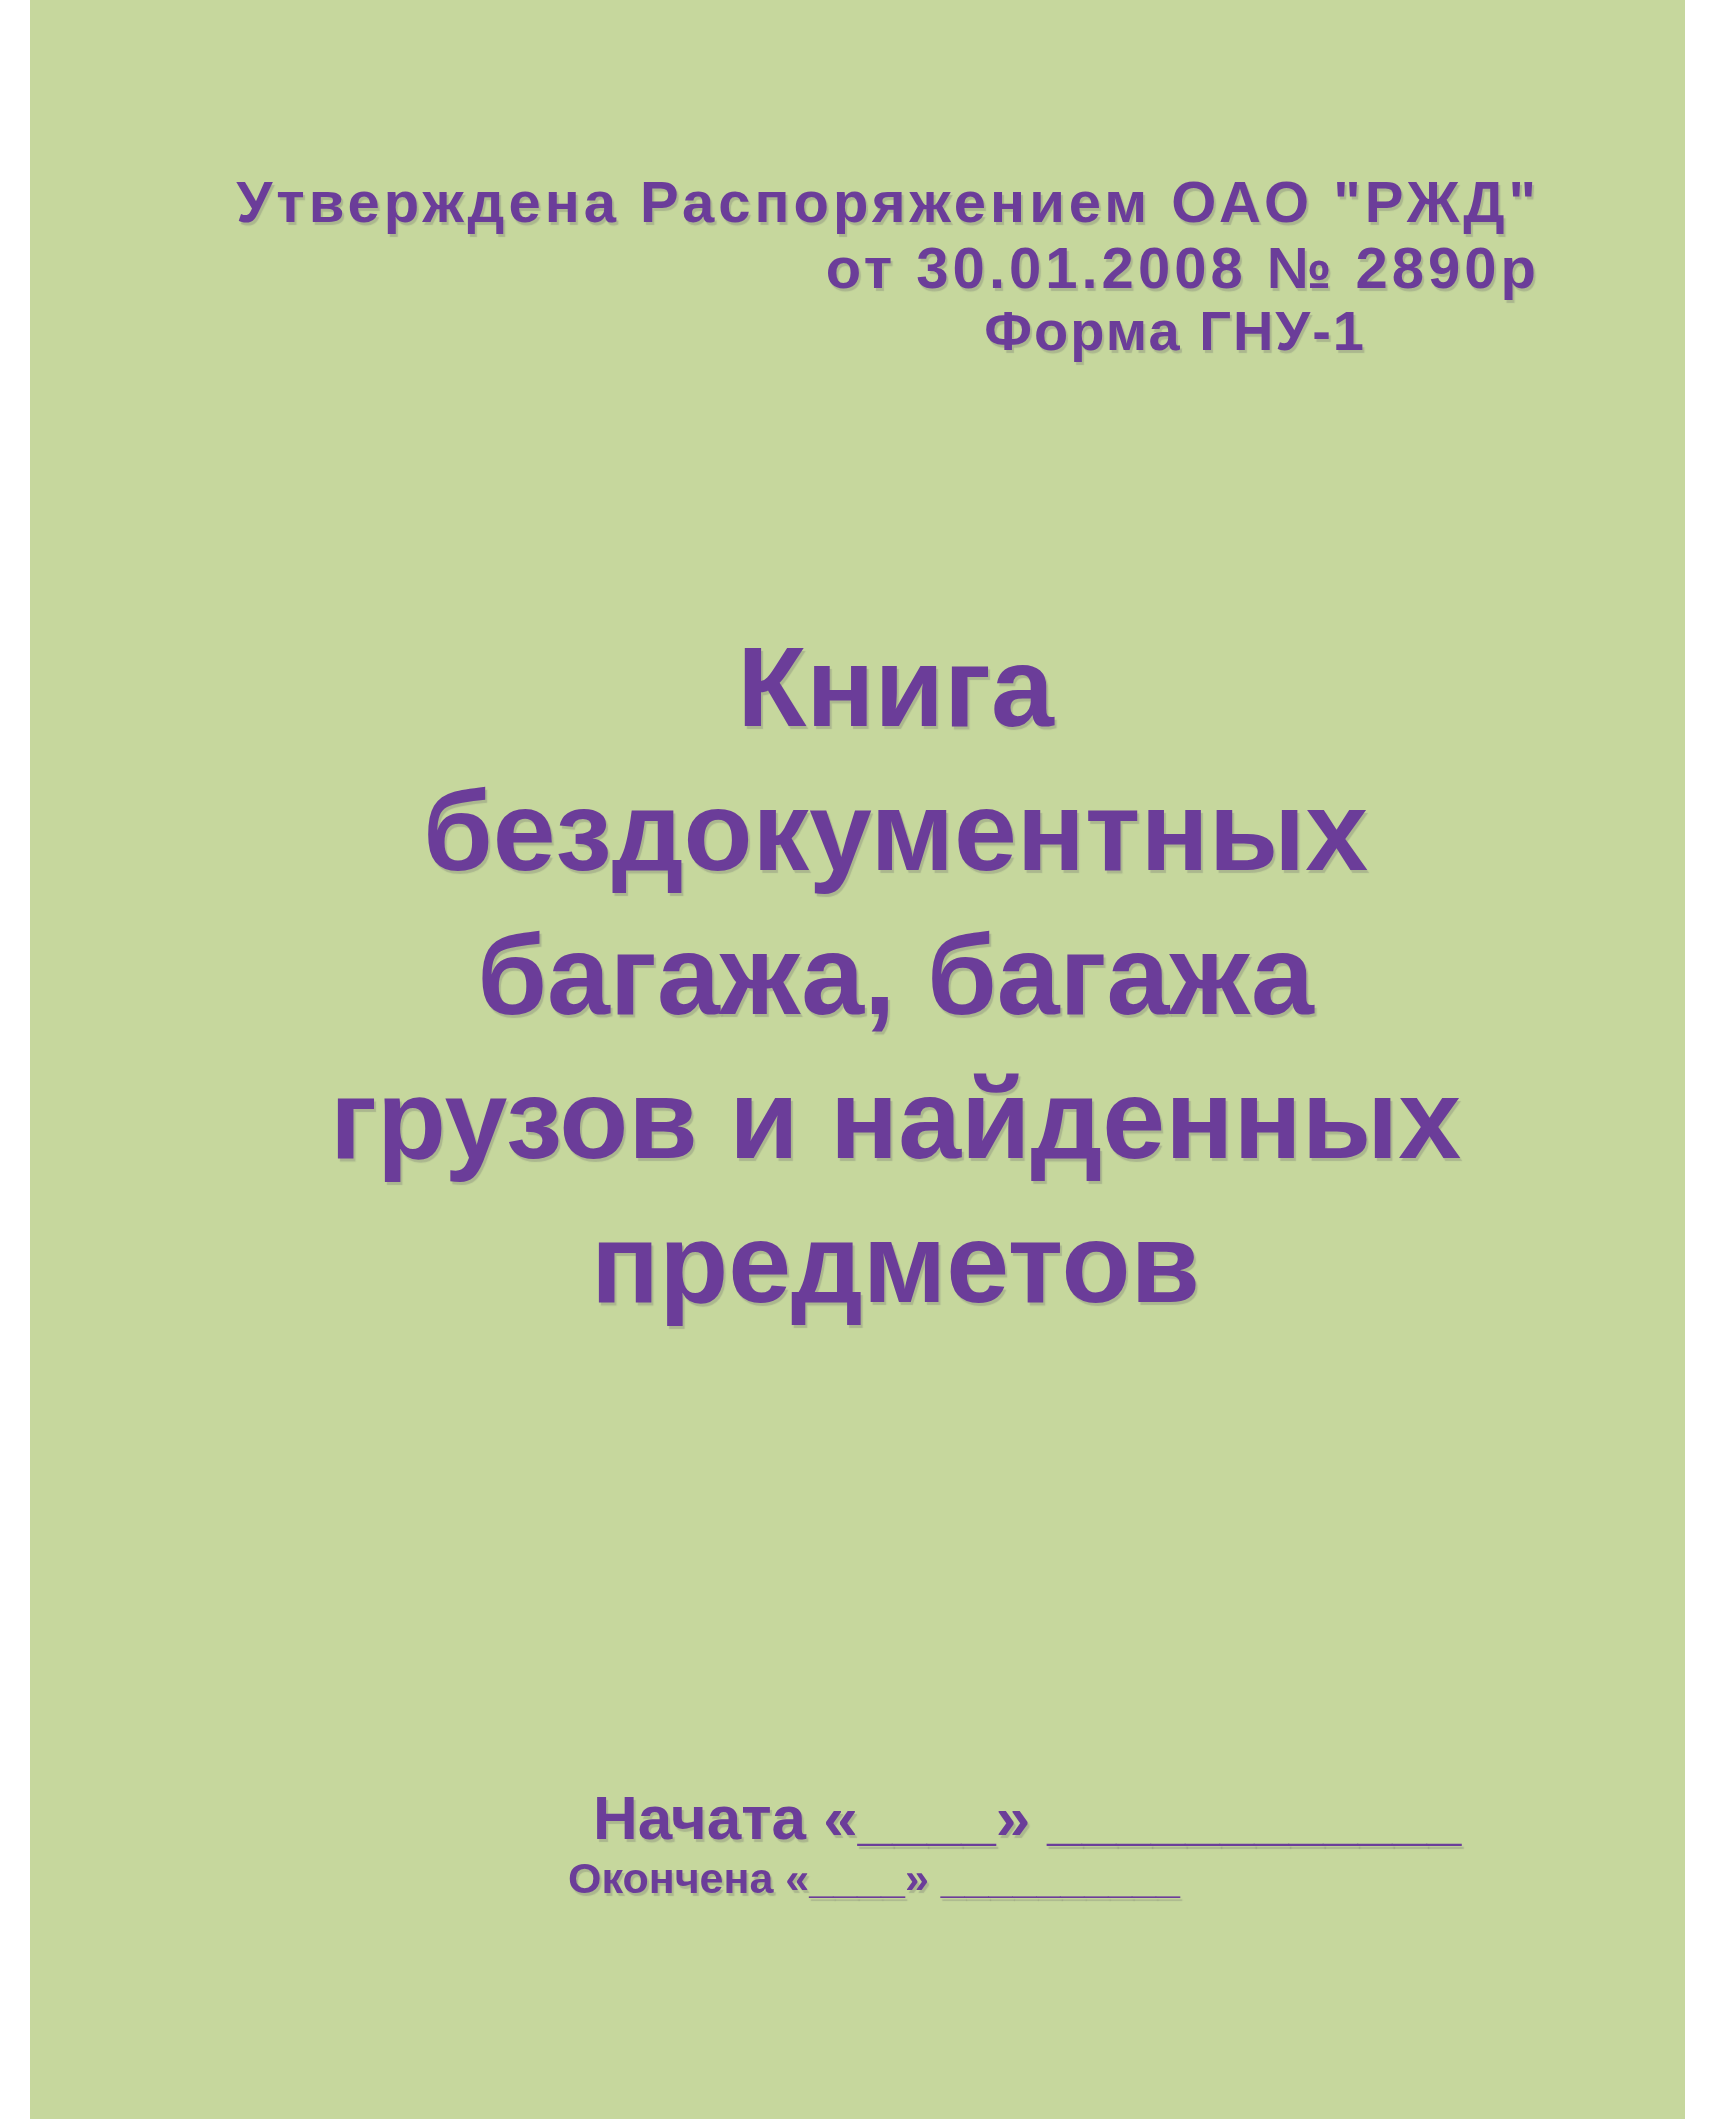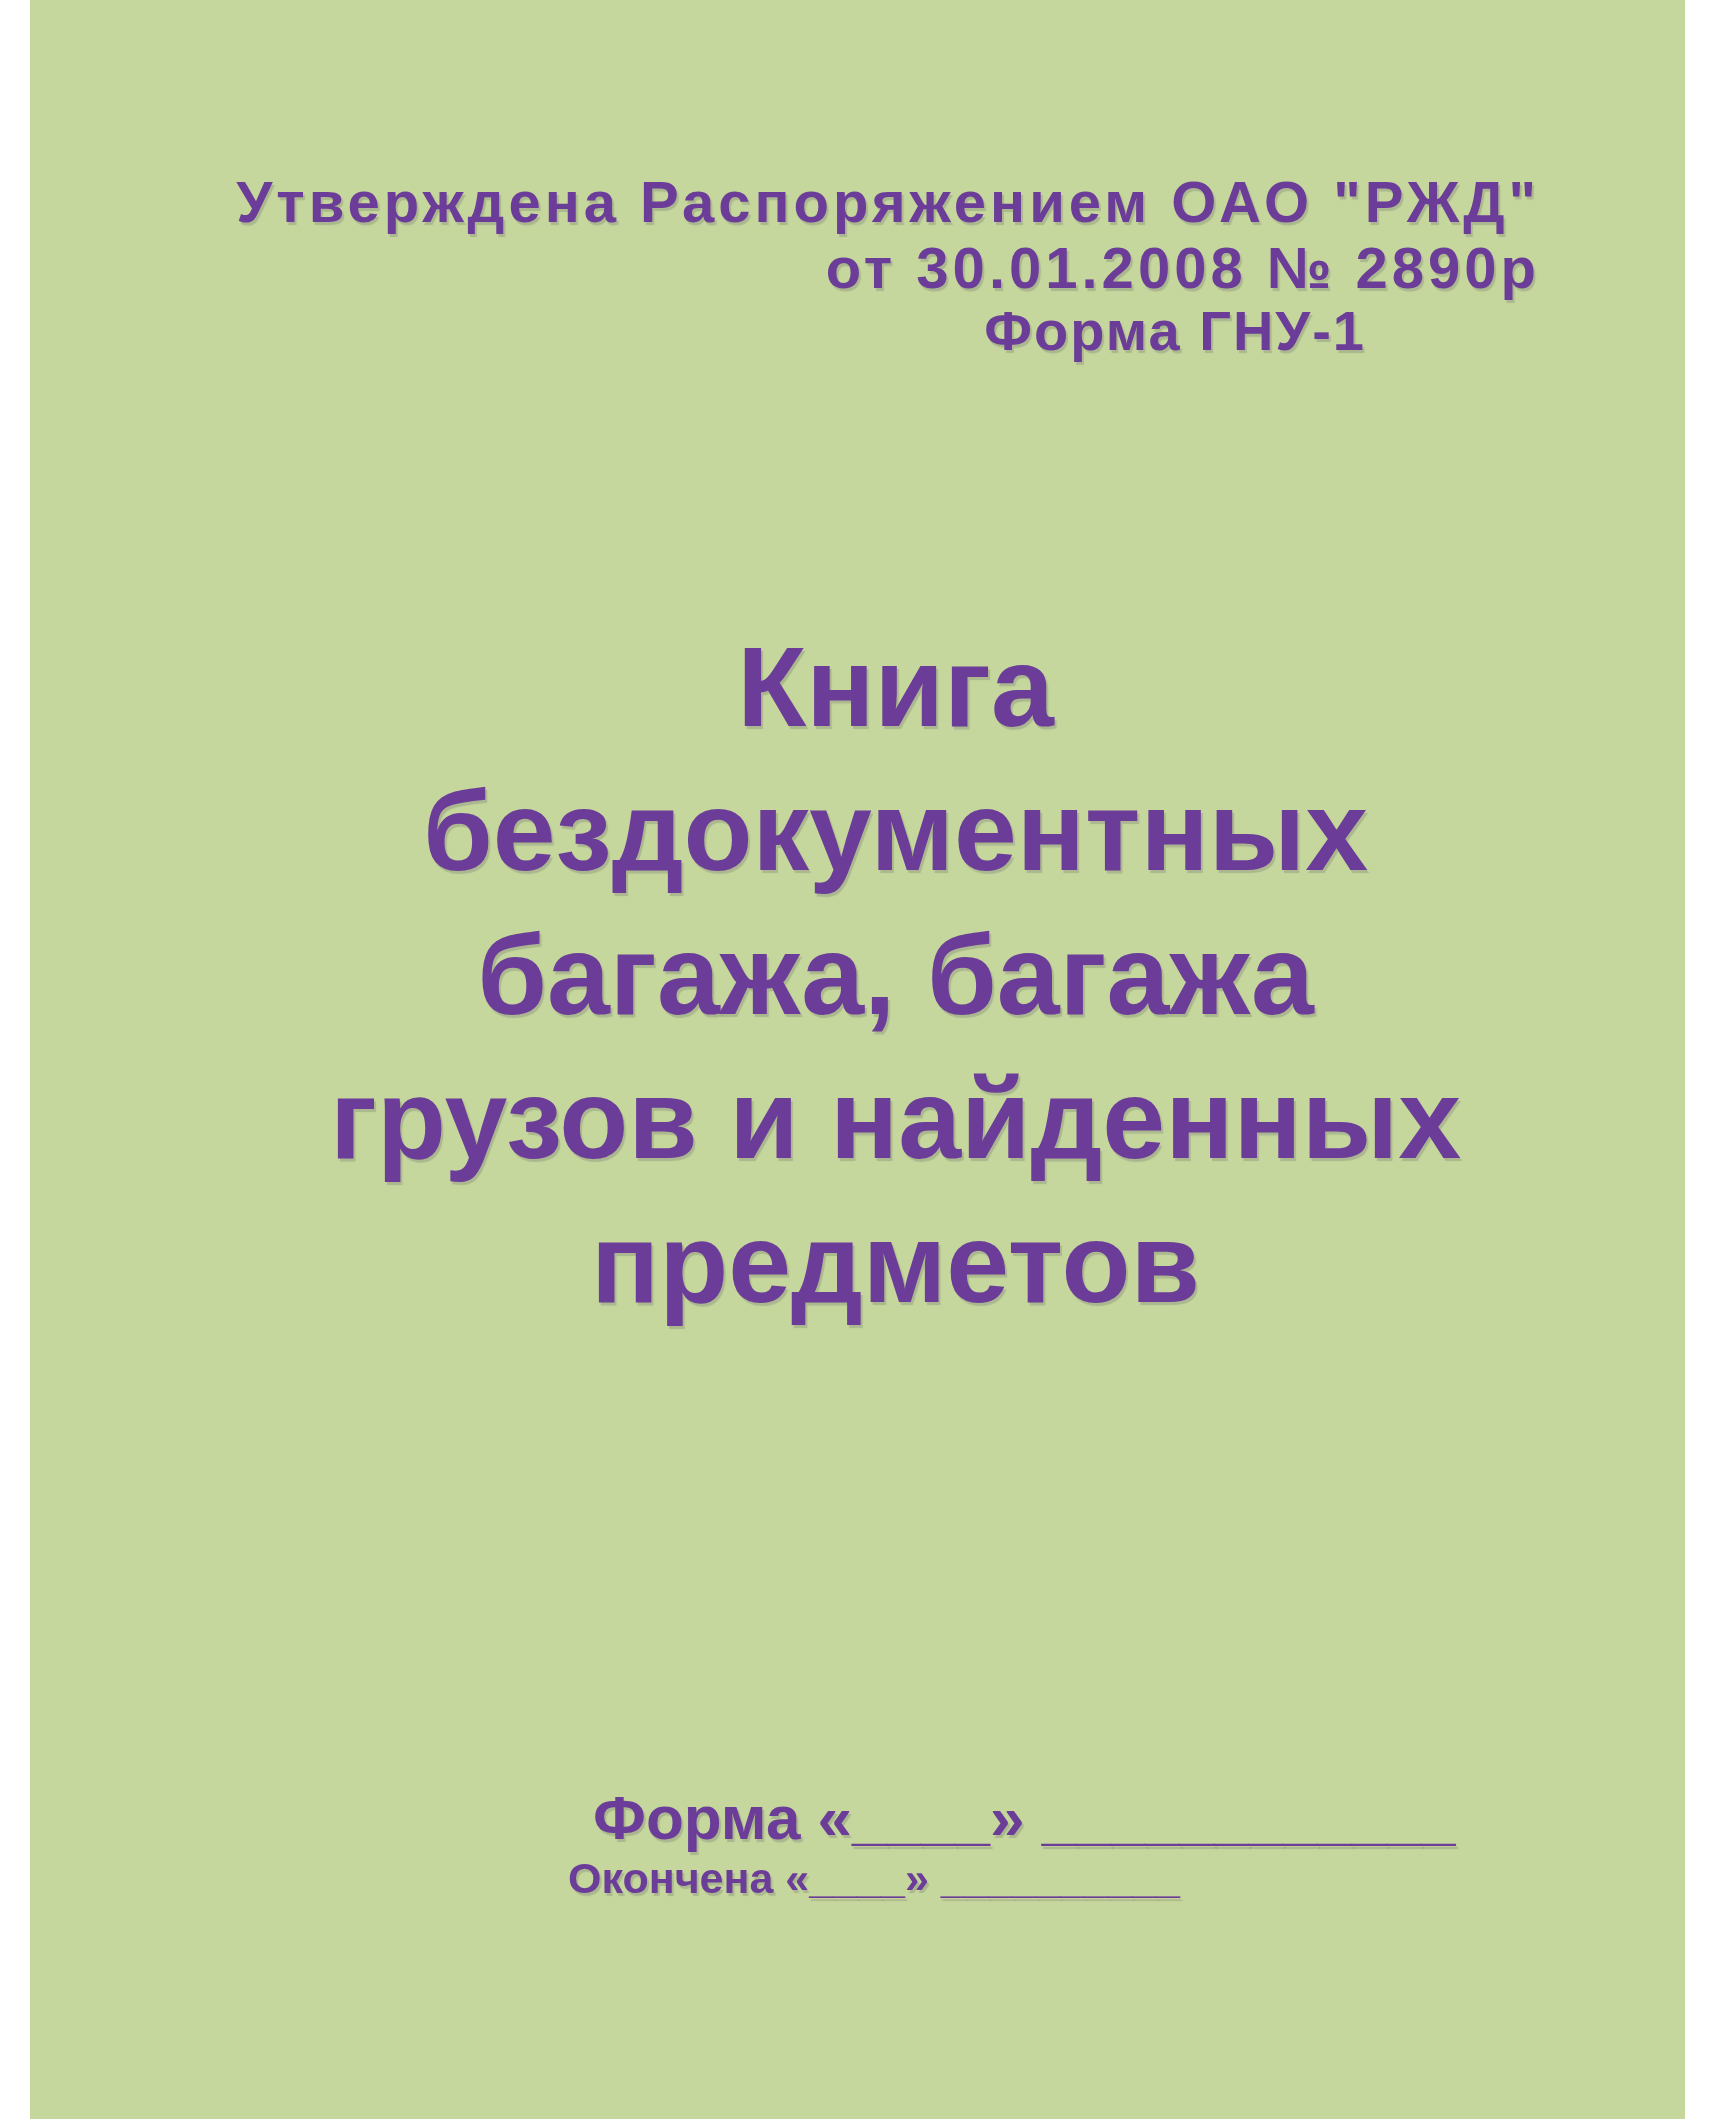--- a/index.html
+++ b/index.html
@@ -94,17 +94,17 @@
   <div class="txt approval-line-3">Форма ГНУ-1</div>
 
   <div class="title">
     <div class="title-line">Книга</div>
     <div class="title-line">бездокументных</div>
     <div class="title-line">багажа, багажа</div>
     <div class="title-line">грузов и найденных</div>
     <div class="title-line">предметов</div>
   </div>
 
-  <div class="txt date-started">Форма «____» ____________</div>
+  <div class="txt date-started">Начата «____» ____________</div>
 
   <div class="txt date-finished">Окончена «____» __________</div>
 
 </div>
 
 </body></html>

